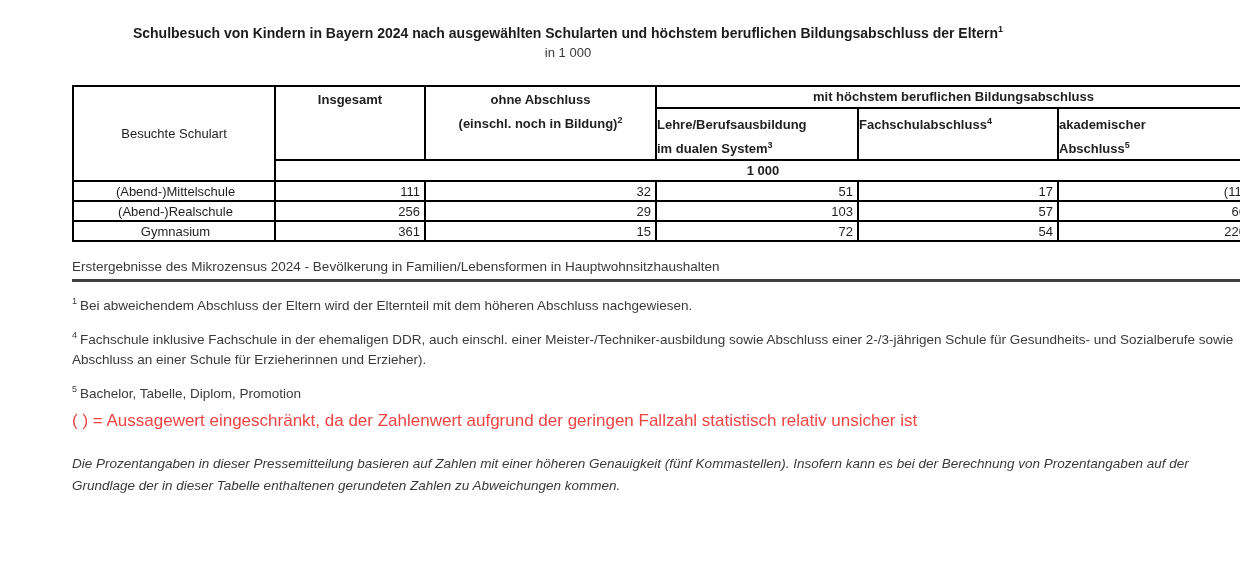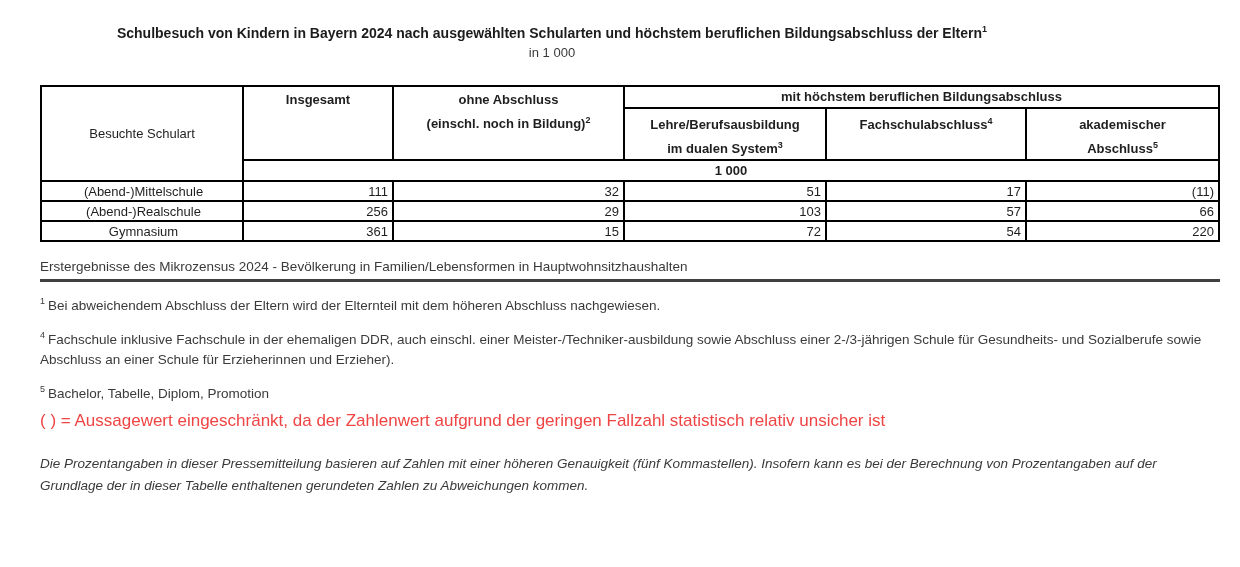--- a/index.html
+++ b/index.html
@@ -2,21 +2,21 @@
 <html><head>
 <meta charset="utf-8">
 <style>
   * { margin: 0; padding: 0; box-sizing: border-box; }
   html, body { width: 1240px; height: 567px; background: #ffffff; overflow: hidden; }
   body {
     font-family: "Liberation Sans", "DejaVu Sans", sans-serif;
     color: #2e2e2e;
     -webkit-font-smoothing: antialiased;
   }
-  .page { width: 1104px; height: 567px; padding-top: 20px; }
+  .page { width: 1104px; height: 567px; padding-top: 20px; padding-left: 32px; }
 
   
   .title {
     text-align: center;
     font-size: 14px;
     font-weight: bold;
     color: #1c1c1c;
     line-height: 18px;
   }
   .title sup { font-size: 9px; font-weight: bold; }
@@ -55,21 +55,20 @@
     line-height: 21px;
   }
   td.band {
     text-align: center;
     font-weight: bold;
     height: 22px;
     line-height: 20px;
     vertical-align: middle;
   }
   td.subhead {
-    text-align: center;
     vertical-align: top;
     font-weight: bold;
     height: 48px;
     padding-top: 2px;
     line-height: 21px;
   }
   td.unit {
     text-align: center;
     font-weight: bold;
     height: 21px;

